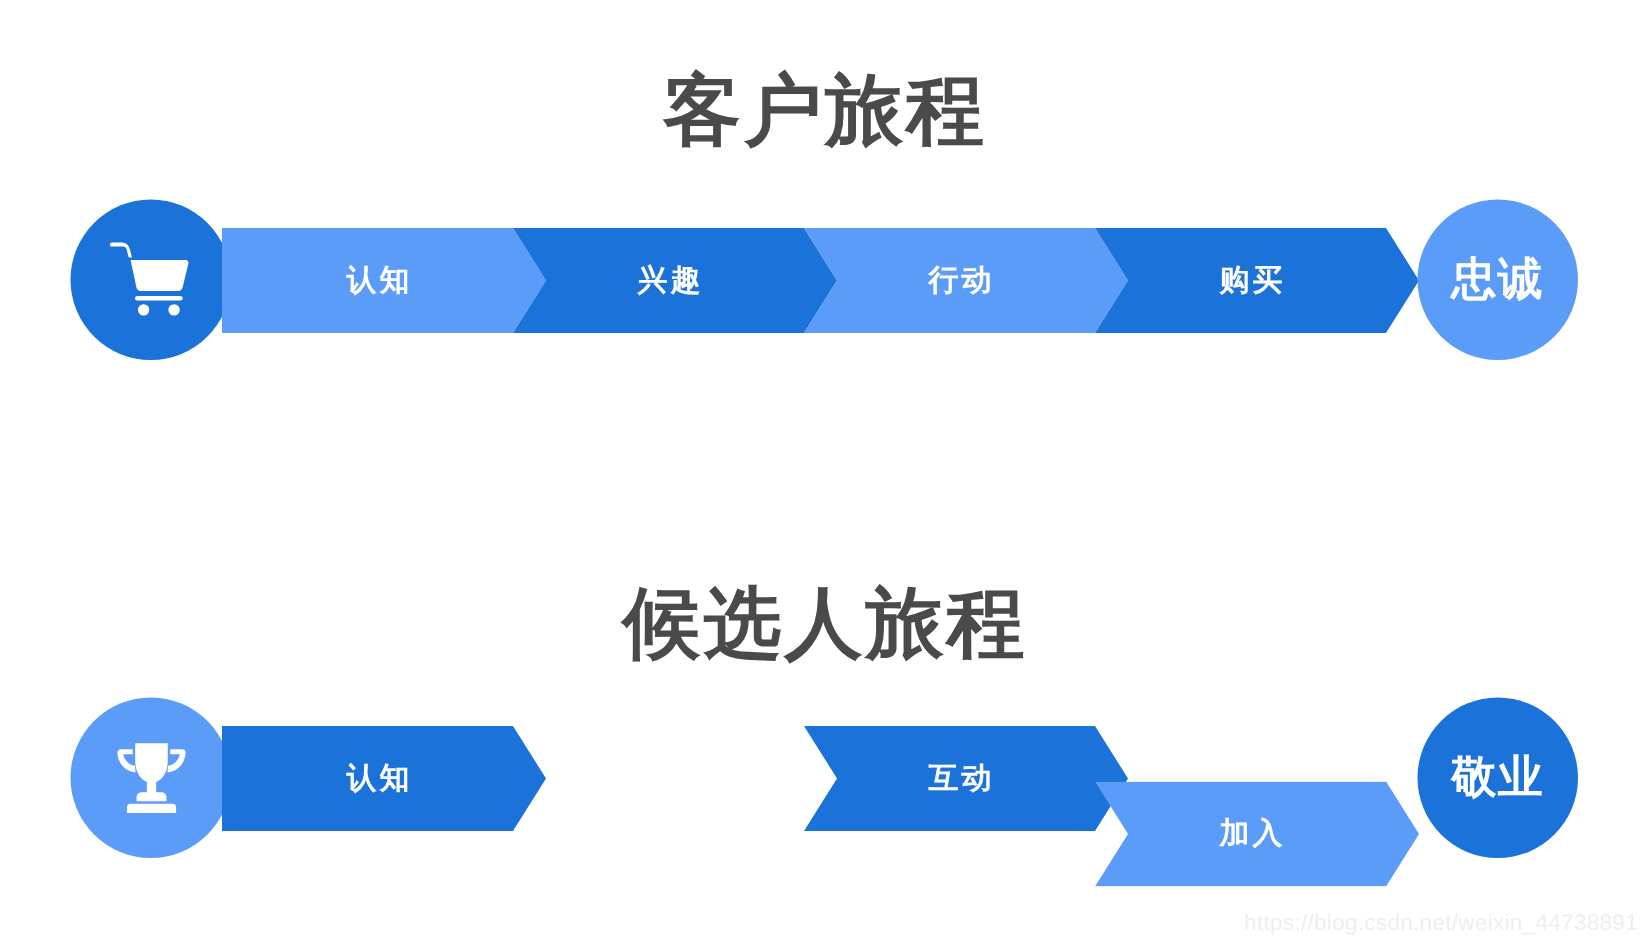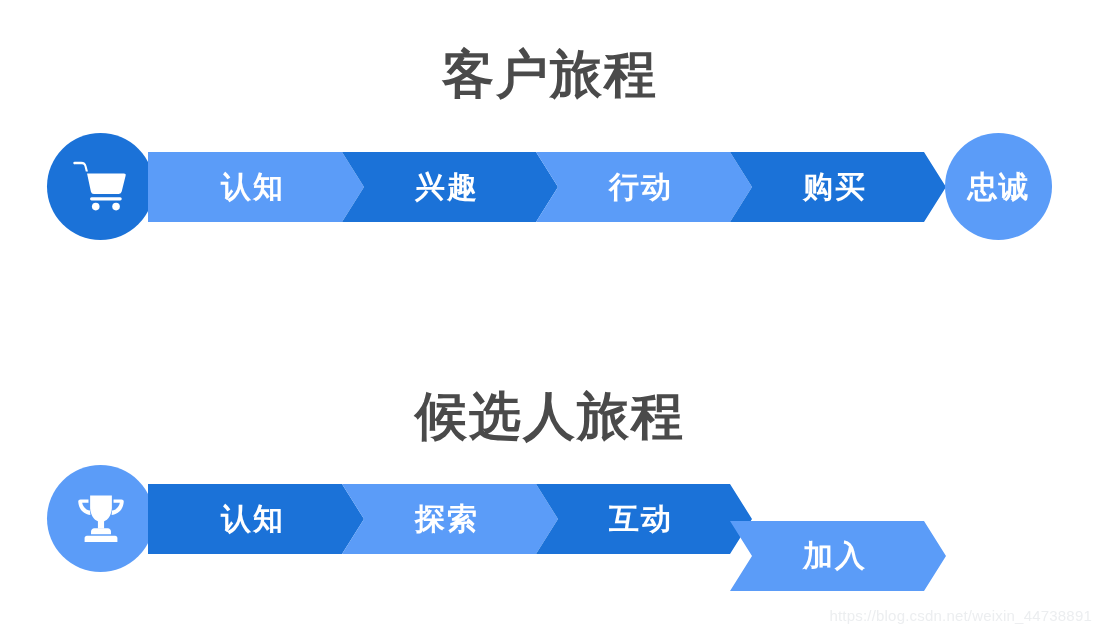--- a/index.html
+++ b/index.html
@@ -96,21 +96,21 @@
     justify-content: center;
     -webkit-clip-path: polygon(0 0, calc(100% - 22px) 0, 100% 50%, calc(100% - 22px) 100%, 0 100%, 22px 50%);
     clip-path: polygon(0 0, calc(100% - 22px) 0, 100% 50%, calc(100% - 22px) 100%, 0 100%, 22px 50%);
   }
   .chevron.first {
     -webkit-clip-path: polygon(0 0, calc(100% - 22px) 0, 100% 50%, calc(100% - 22px) 100%, 0 100%);
     clip-path: polygon(0 0, calc(100% - 22px) 0, 100% 50%, calc(100% - 22px) 100%, 0 100%);
   }
   .chevron-label {
     color: #ffffff;
-    font-size: 30px;
+    font-size: 20px;
     font-weight: bold;
     letter-spacing: 2px;
     line-height: 1;
     white-space: nowrap;
     padding-right: 6px;
   }
 
   
   .watermark {
     position: absolute;
@@ -178,28 +178,28 @@
           <path d="M24.6 42.2 h14.8 c2 0 3.6 1.6 3.6 3.6 v3 H21 v-3 c0 -2 1.6 -3.6 3.6 -3.6 Z"></path>
           <path d="M16.4 50.6 h31.2 c1.4 0 2.5 1.1 2.5 2.5 v4.3 H13.9 v-4.3 c0 -1.4 1.1 -2.5 2.5 -2.5 Z"></path>
         </svg>
       </span>
     </div>
 
     <div class="chevron-strip">
       <div class="chevron first" id="c2-s0" style="left: 0px; background: rgb(27, 114, 216);">
         <span class="chevron-label">认知</span>
       </div>
-      <div class="chevron" id="c2-s1" style="left: 194px; background: rgb(91, 156, 248);">
-        <span class="chevron-label">探索</span>
-      </div>
       <div class="chevron" id="c2-s2" style="left: 388px; background: rgb(27, 114, 216);">
         <span class="chevron-label">互动</span>
       </div>
       <div class="chevron" id="c2-s3" style="left: 582px; background: rgb(91, 156, 248); margin-top: 37px;">
         <span class="chevron-label">加入</span>
       </div>
     </div>
 
+    <div class="end-circle circle-end" id="c2-end" style="background: rgb(27, 114, 216);">
+      <span class="circle-label">敬业</span>
+    </div>
   </div>
 
   <div class="watermark">https://blog.csdn.net/weixin_44738891</div>
 
 </div>
 
 </body></html>

